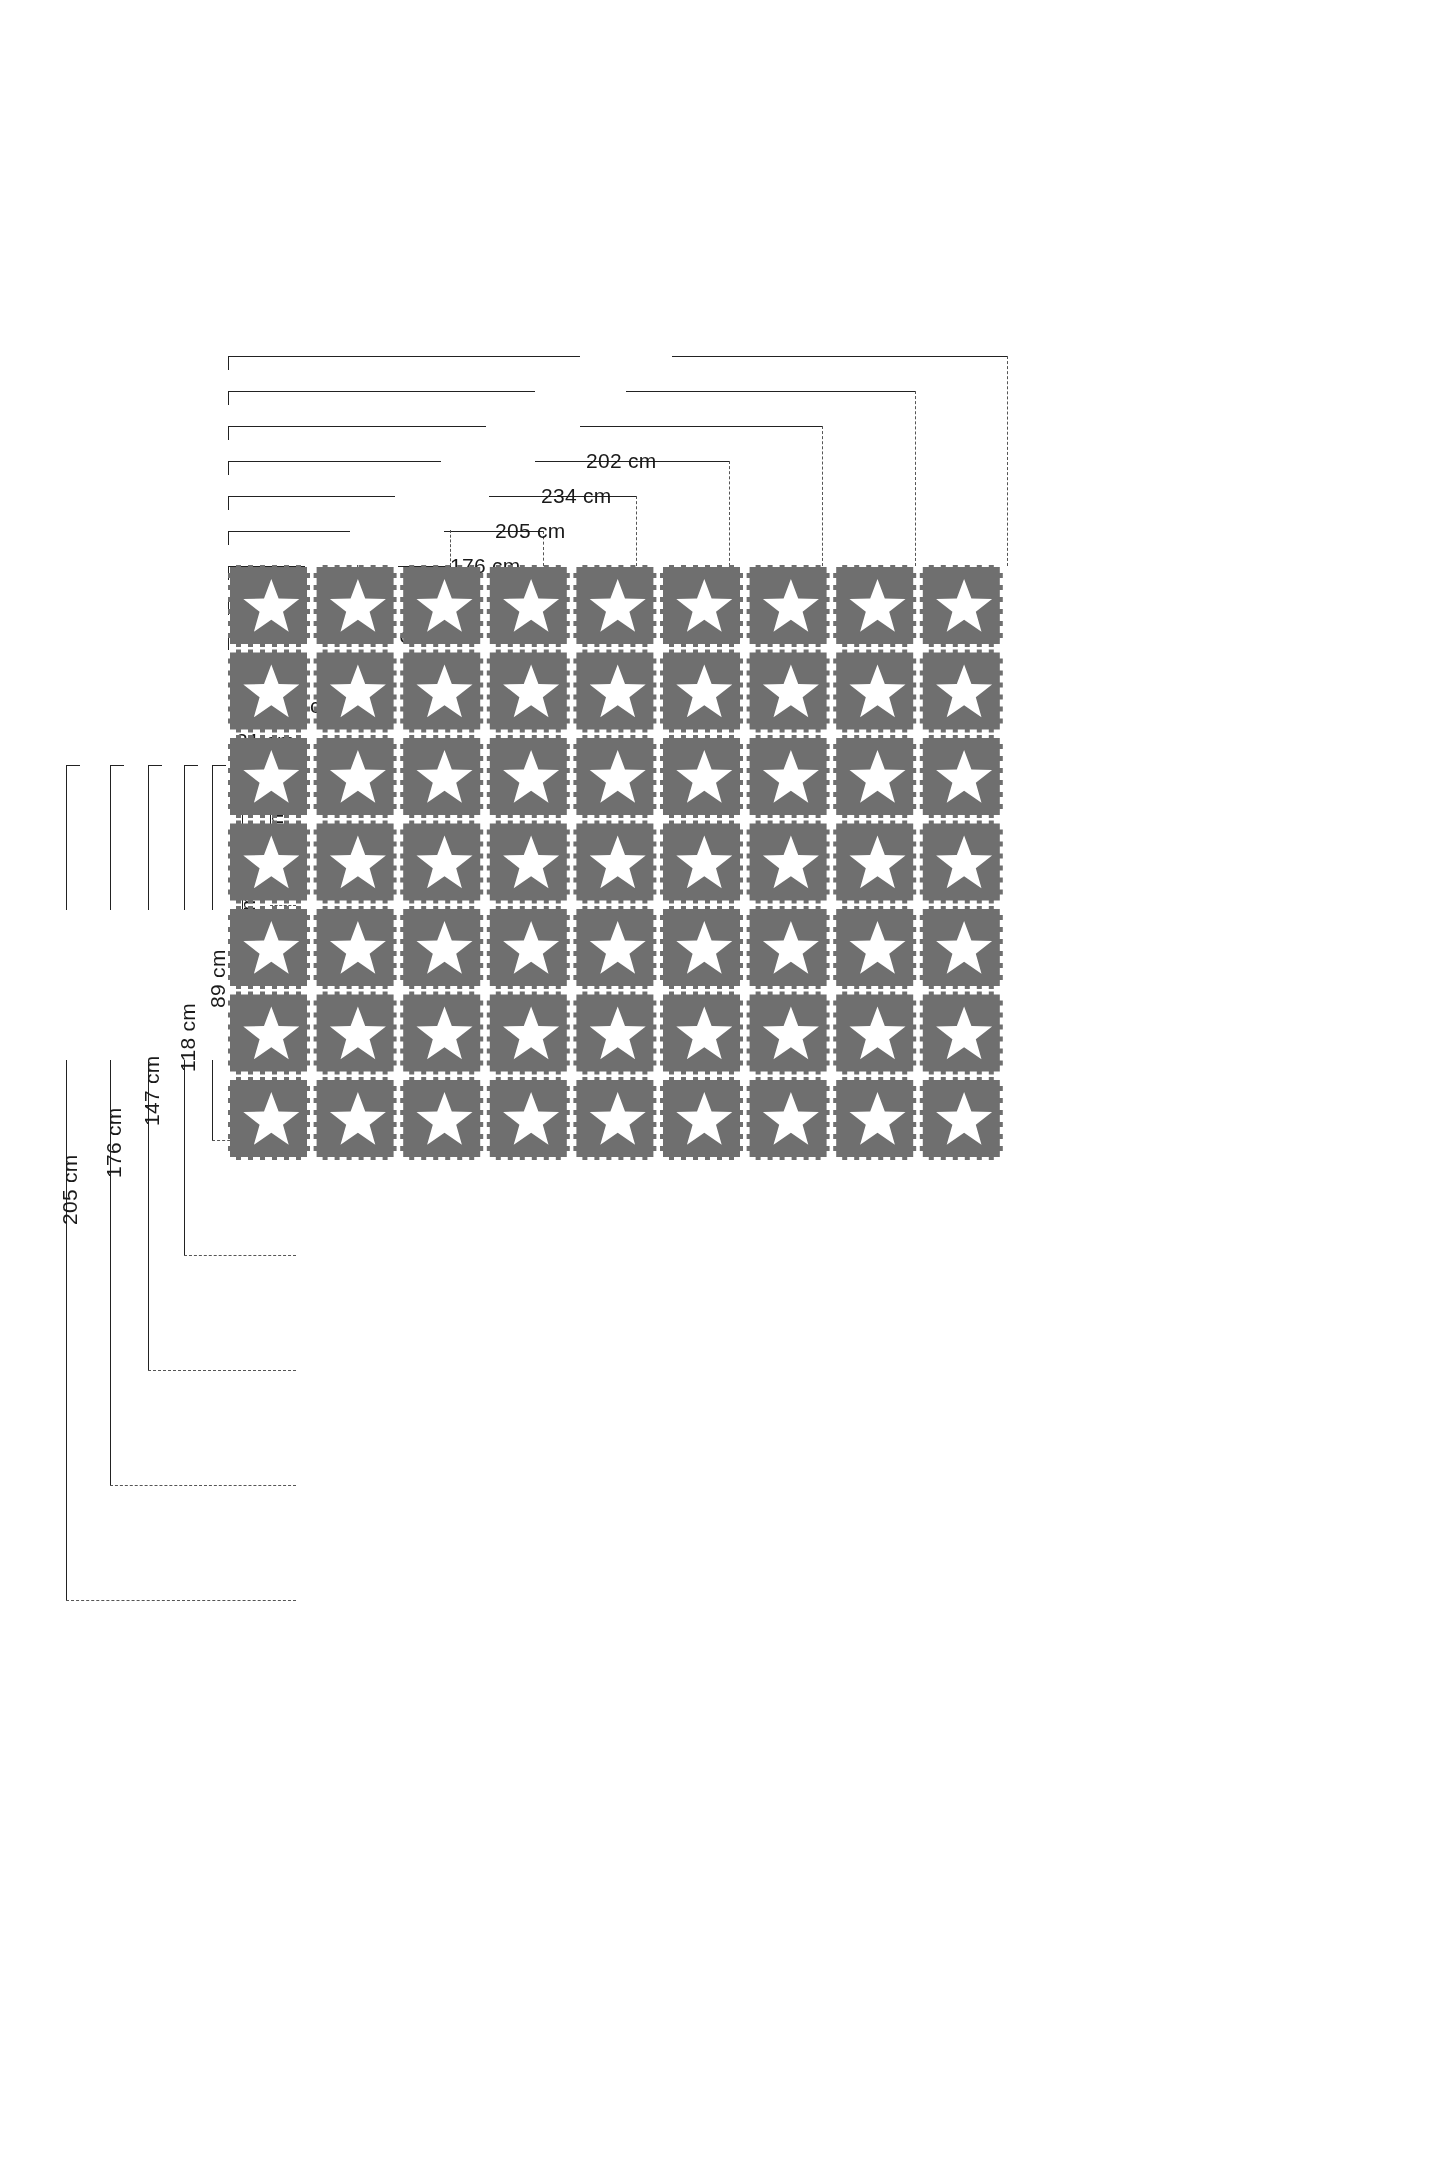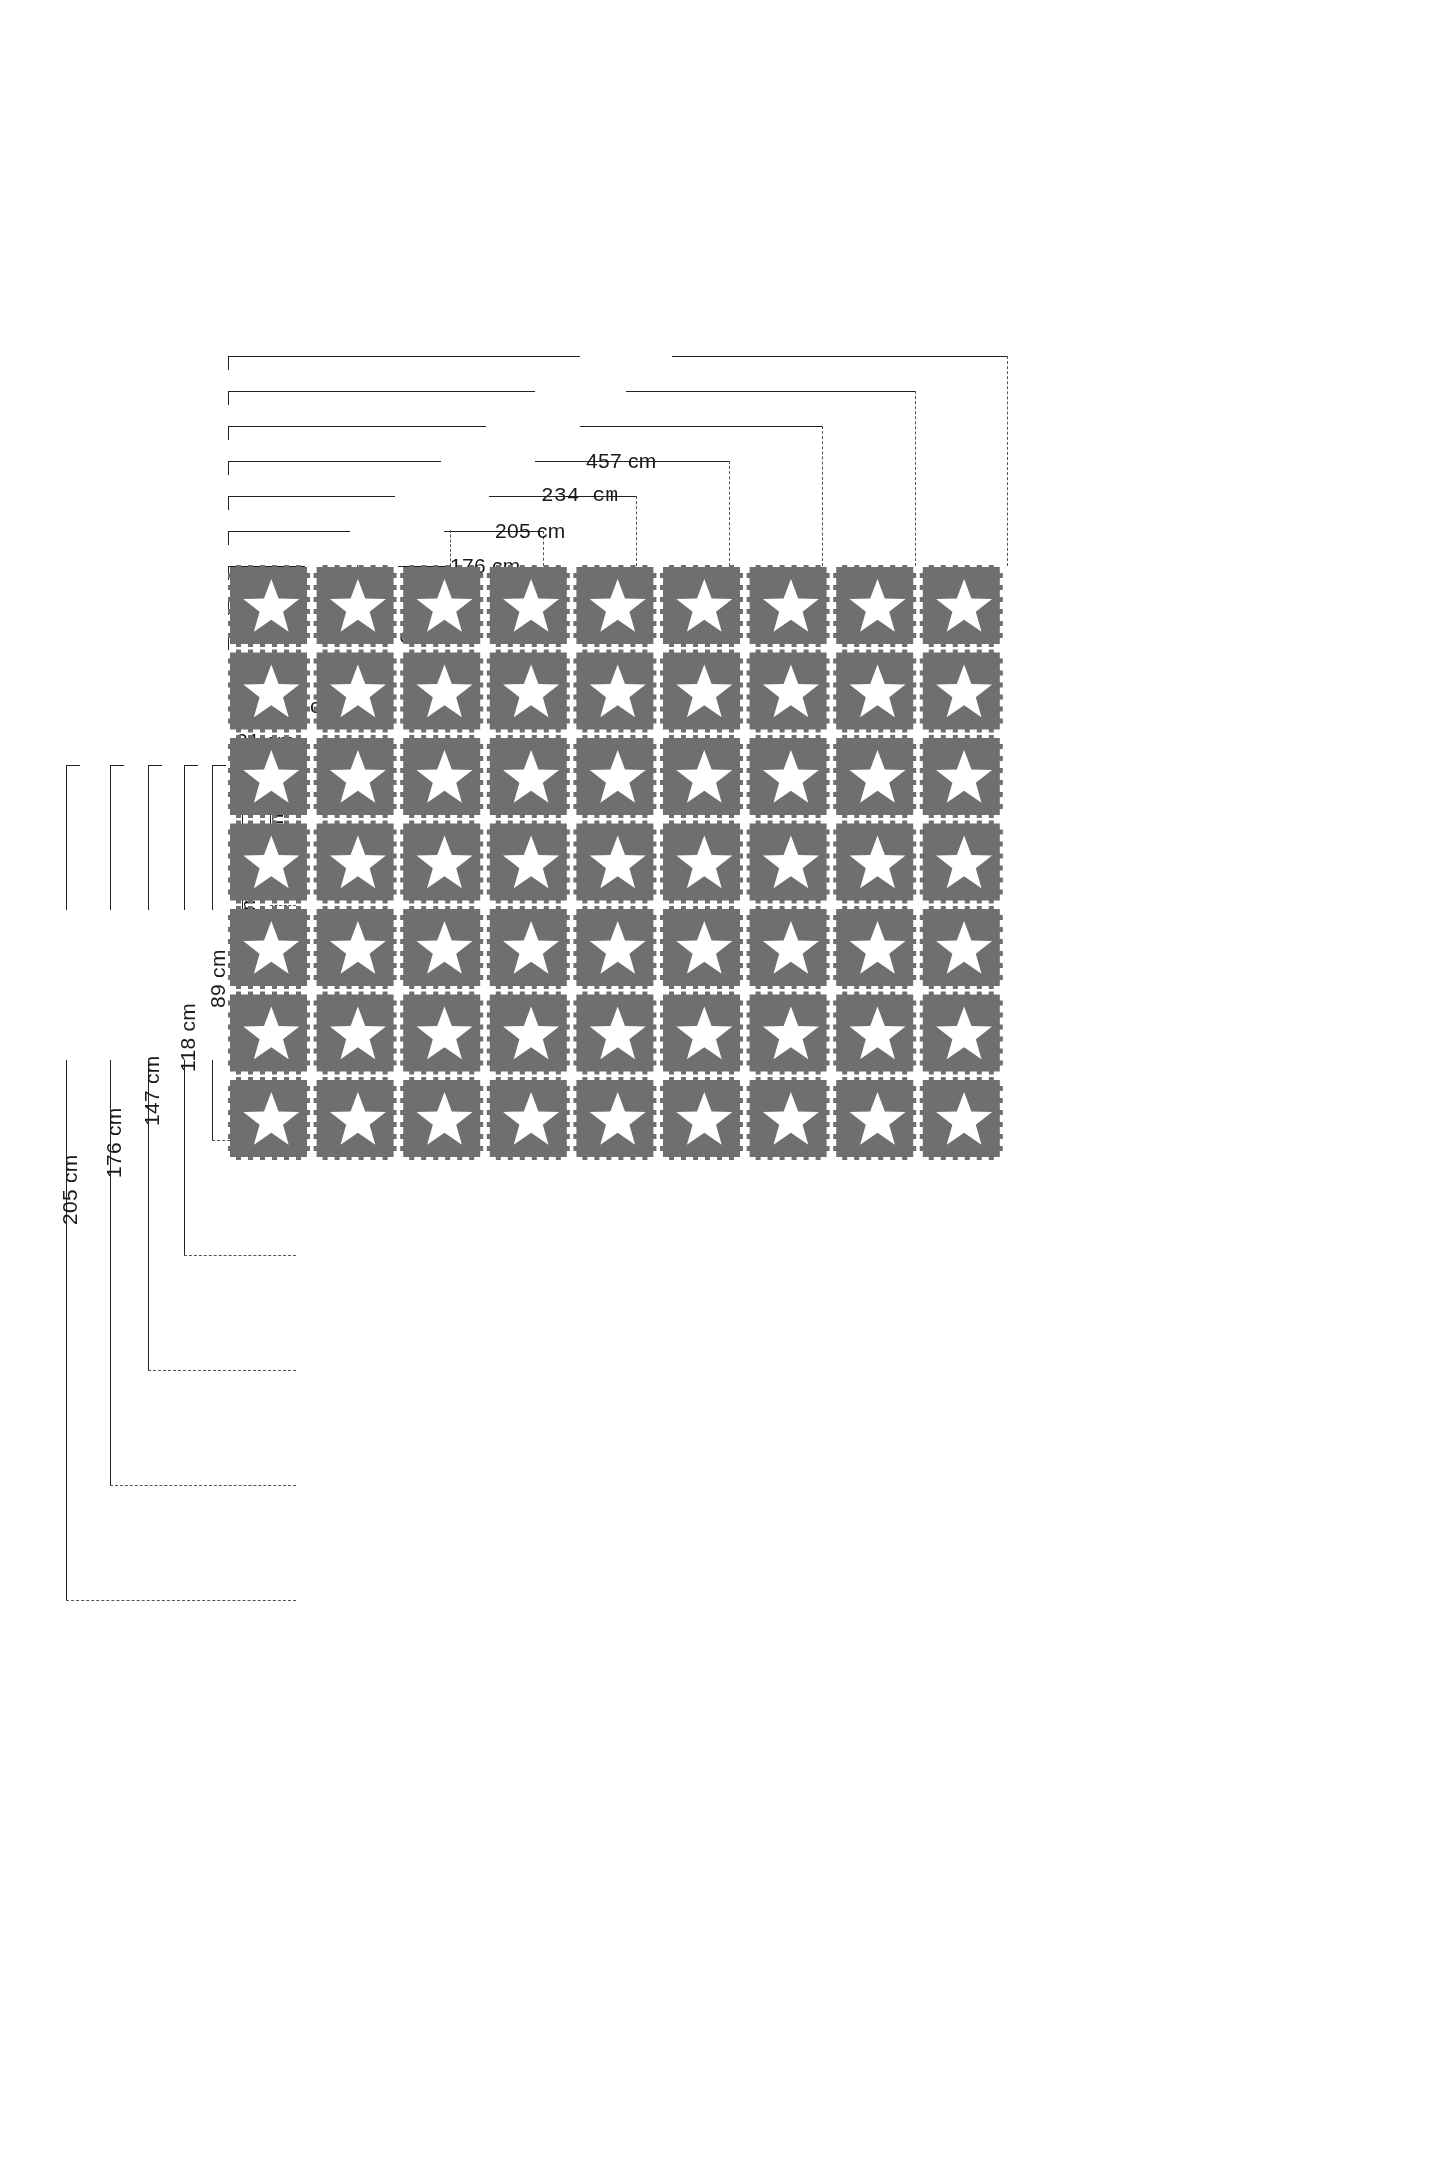--- a/index.html
+++ b/index.html
@@ -107,22 +107,22 @@
   <div class="leader-solid-h" style="left:228px; top:601px; width:53px;"></div>
   <div class="leader-solid-h" style="left:352px; top:601px; width:6px;"></div>
   <div class="leader-solid-v" style="left:228px; top:601px; height:14px;"></div>
   <div class="leader-dash-v" style="left:357px; top:565px; height:36px;"></div>
 
   <div class="leader-solid-h" style="left:228px; top:636px; width:28px;"></div>
   <div class="leader-solid-h" style="left:297px; top:636px; width:0px;"></div>
   <div class="leader-solid-v" style="left:228px; top:636px; height:14px;"></div>
   <div class="leader-dash-v" style="left:265px; top:600px; height:36px;"></div>
 
-  <div class="dim-label" style="left:586px; top:449px;">457 cm</div>
-  <div class="dim-label" style="left:541px; top:484px;font-family:Liberation Mono, monospace;">234 cm</div>
+  <div class="dim-label" style="left:586px; top:449px;">202 cm</div>
+  <div class="dim-label" style="left:541px; top:484px;">234 cm</div>
   <div class="dim-label" style="left:495px; top:519px;">205 cm</div>
   <div class="dim-label" style="left:450px; top:554px;">176 cm</div>
   <div class="dim-label" style="left:404px; top:589px;">147 cm</div>
   <div class="dim-label" style="left:359px; top:624px;">118 cm</div>
   <div class="dim-label" style="left:324px; top:659px;">89 cm</div>
   <div class="dim-label" style="left:280px; top:694px;">60 cm</div>
   <div class="dim-label" style="left:236px; top:729px;">31 cm</div>
 
   <div class="leader-solid-v" style="left:66px; top:765px; height:145px;"></div>
   <div class="leader-solid-v" style="left:66px; top:1060px; height:540px;"></div>

